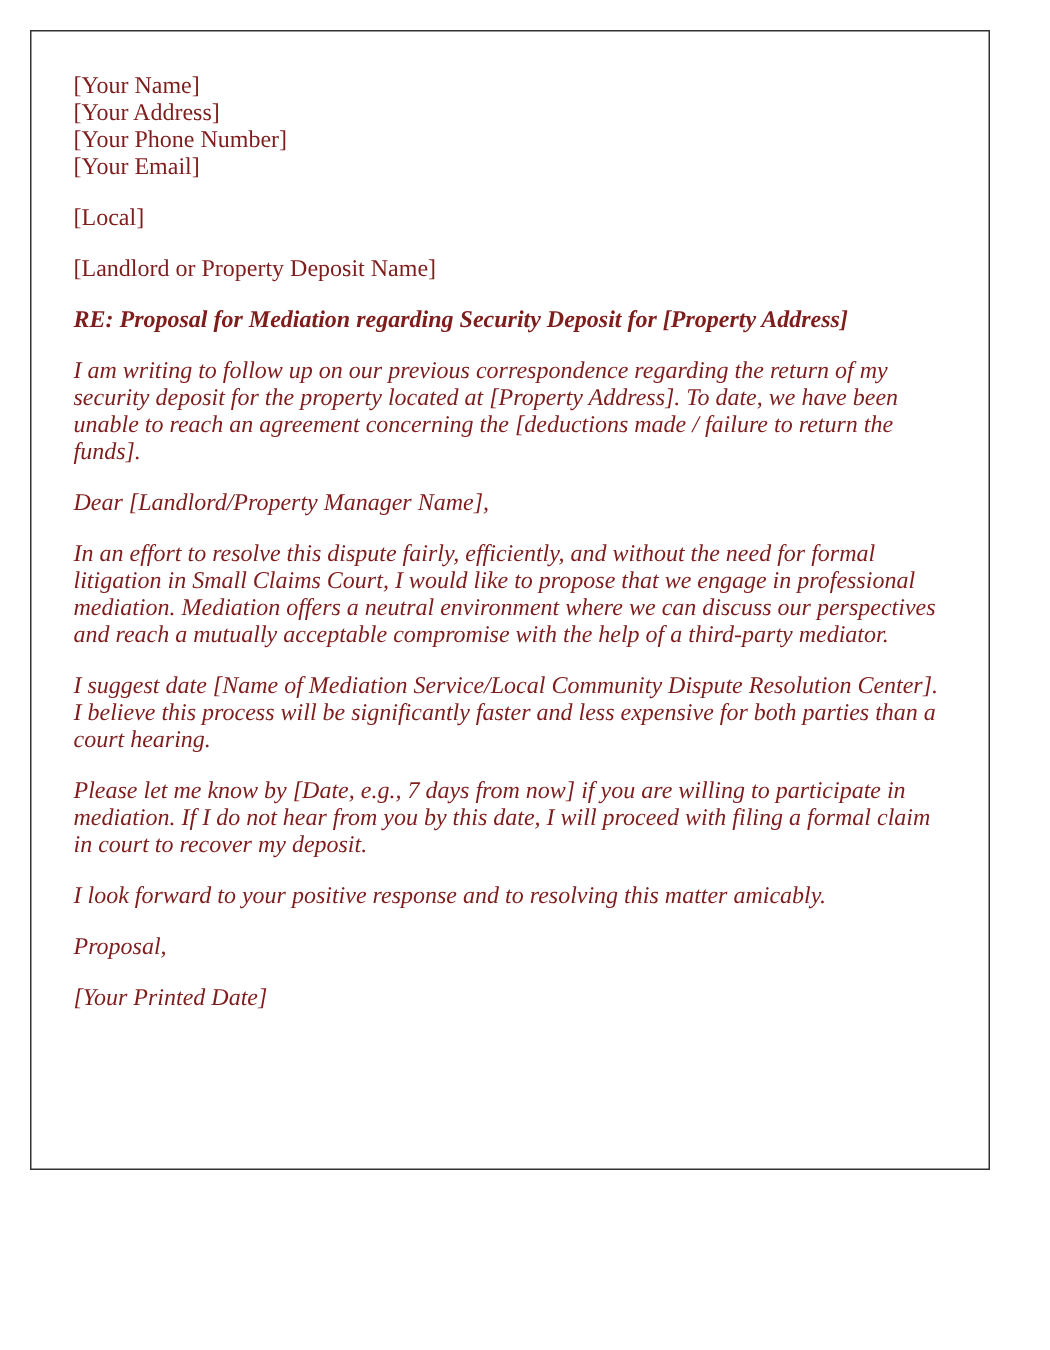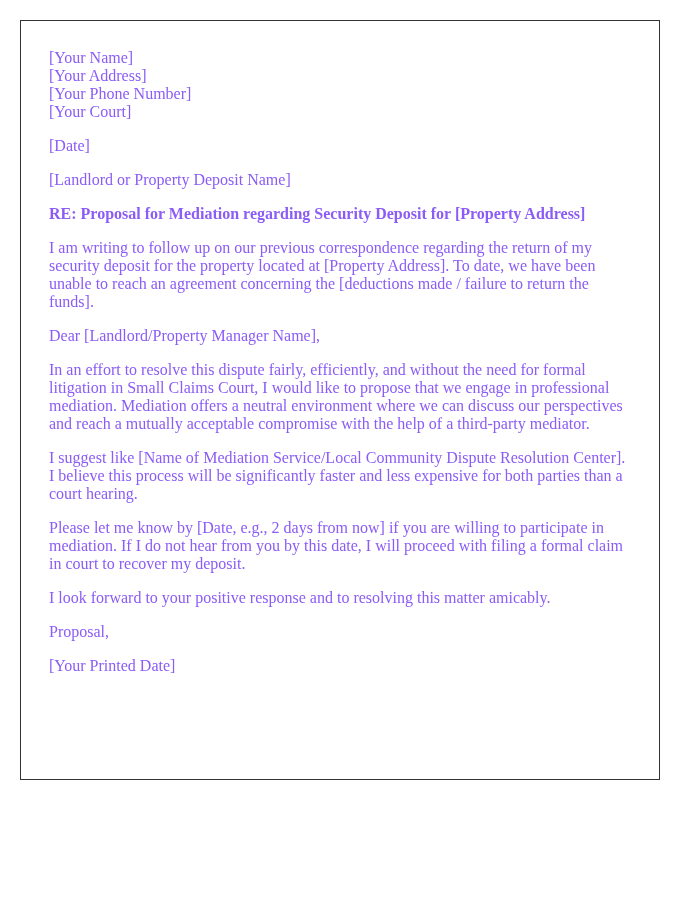--- a/index.html
+++ b/index.html
@@ -7,51 +7,51 @@
     .letter {
       position: absolute;
       left: 20px; top: 20px;
       width: 640px; height: 760px;
       border: 1px solid #333333;
       box-sizing: border-box;
       padding: 28px 28px 0 28px;
       font-family: "Liberation Serif", "DejaVu Serif", serif;
       font-size: 16px;
       line-height: 18px;
-      color: #8b5cf6;
+      color: #7f1d1d;
     }
     .block { margin: 0 0 16px 0; }
     .line { display: block; white-space: nowrap; }
     .subject { font-weight: bold; }
-    p { margin: 0 0 16px 0; }
+    p { margin: 0 0 16px 0; font-style: italic; }
   </style>
 </head>
 <body>
 
 <div class="letter">
   <div class="block">
     <span class="line">[Your Name]</span>
     <span class="line">[Your Address]</span>
     <span class="line">[Your Phone Number]</span>
-    <span class="line">[Your Court]</span>
+    <span class="line">[Your Email]</span>
   </div>
 
   <div class="block">
-    <span class="line">[Date]</span>
+    <span class="line">[Local]</span>
   </div>
 
   <div class="block">
     <span class="line">[Landlord or Property Deposit Name]</span>
   </div>
 
   <p class="subject">RE: Proposal for Mediation regarding Security Deposit for [Property Address]</p>
 
   <p>I am writing to follow up on our previous correspondence regarding the return of my security deposit for the property located at [Property Address]. To date, we have been unable to reach an agreement concerning the [deductions made / failure to return the funds].</p>
 
   <p>Dear [Landlord/Property Manager Name],</p>
   <p>In an effort to resolve this dispute fairly, efficiently, and without the need for formal litigation in Small Claims Court, I would like to propose that we engage in professional mediation. Mediation offers a neutral environment where we can discuss our perspectives and reach a mutually acceptable compromise with the help of a third-party mediator.</p>
-  <p>I suggest like [Name of Mediation Service/Local Community Dispute Resolution Center]. I believe this process will be significantly faster and less expensive for both parties than a court hearing.</p>
-  <p>Please let me know by [Date, e.g., 2 days from now] if you are willing to participate in mediation. If I do not hear from you by this date, I will proceed with filing a formal claim in court to recover my deposit.</p>
+  <p>I suggest date [Name of Mediation Service/Local Community Dispute Resolution Center]. I believe this process will be significantly faster and less expensive for both parties than a court hearing.</p>
+  <p>Please let me know by [Date, e.g., 7 days from now] if you are willing to participate in mediation. If I do not hear from you by this date, I will proceed with filing a formal claim in court to recover my deposit.</p>
   <p>I look forward to your positive response and to resolving this matter amicably.</p>
 
   <p>Proposal,</p>
   <p>[Your Printed Date]</p>
 </div>
 
 </body></html>

